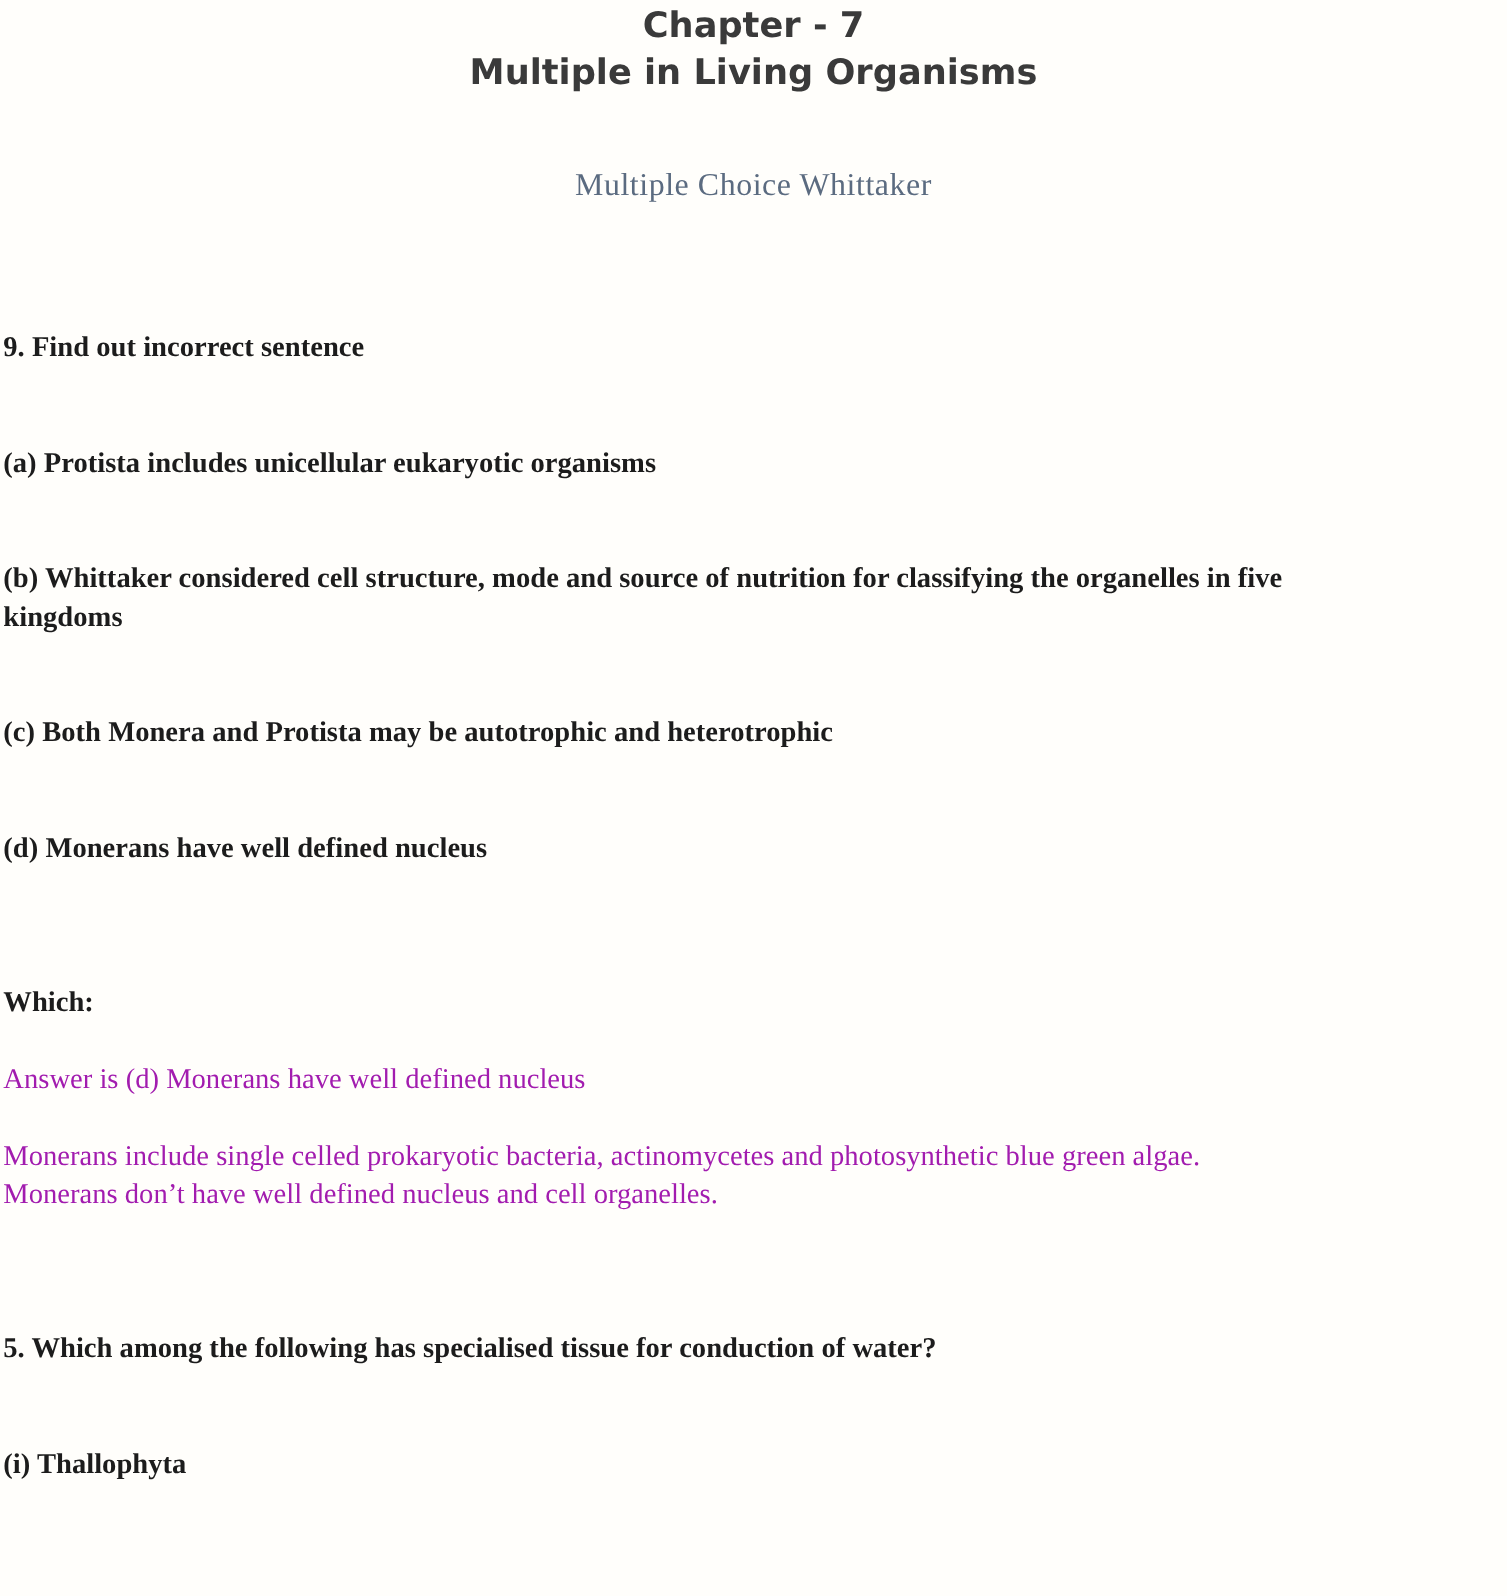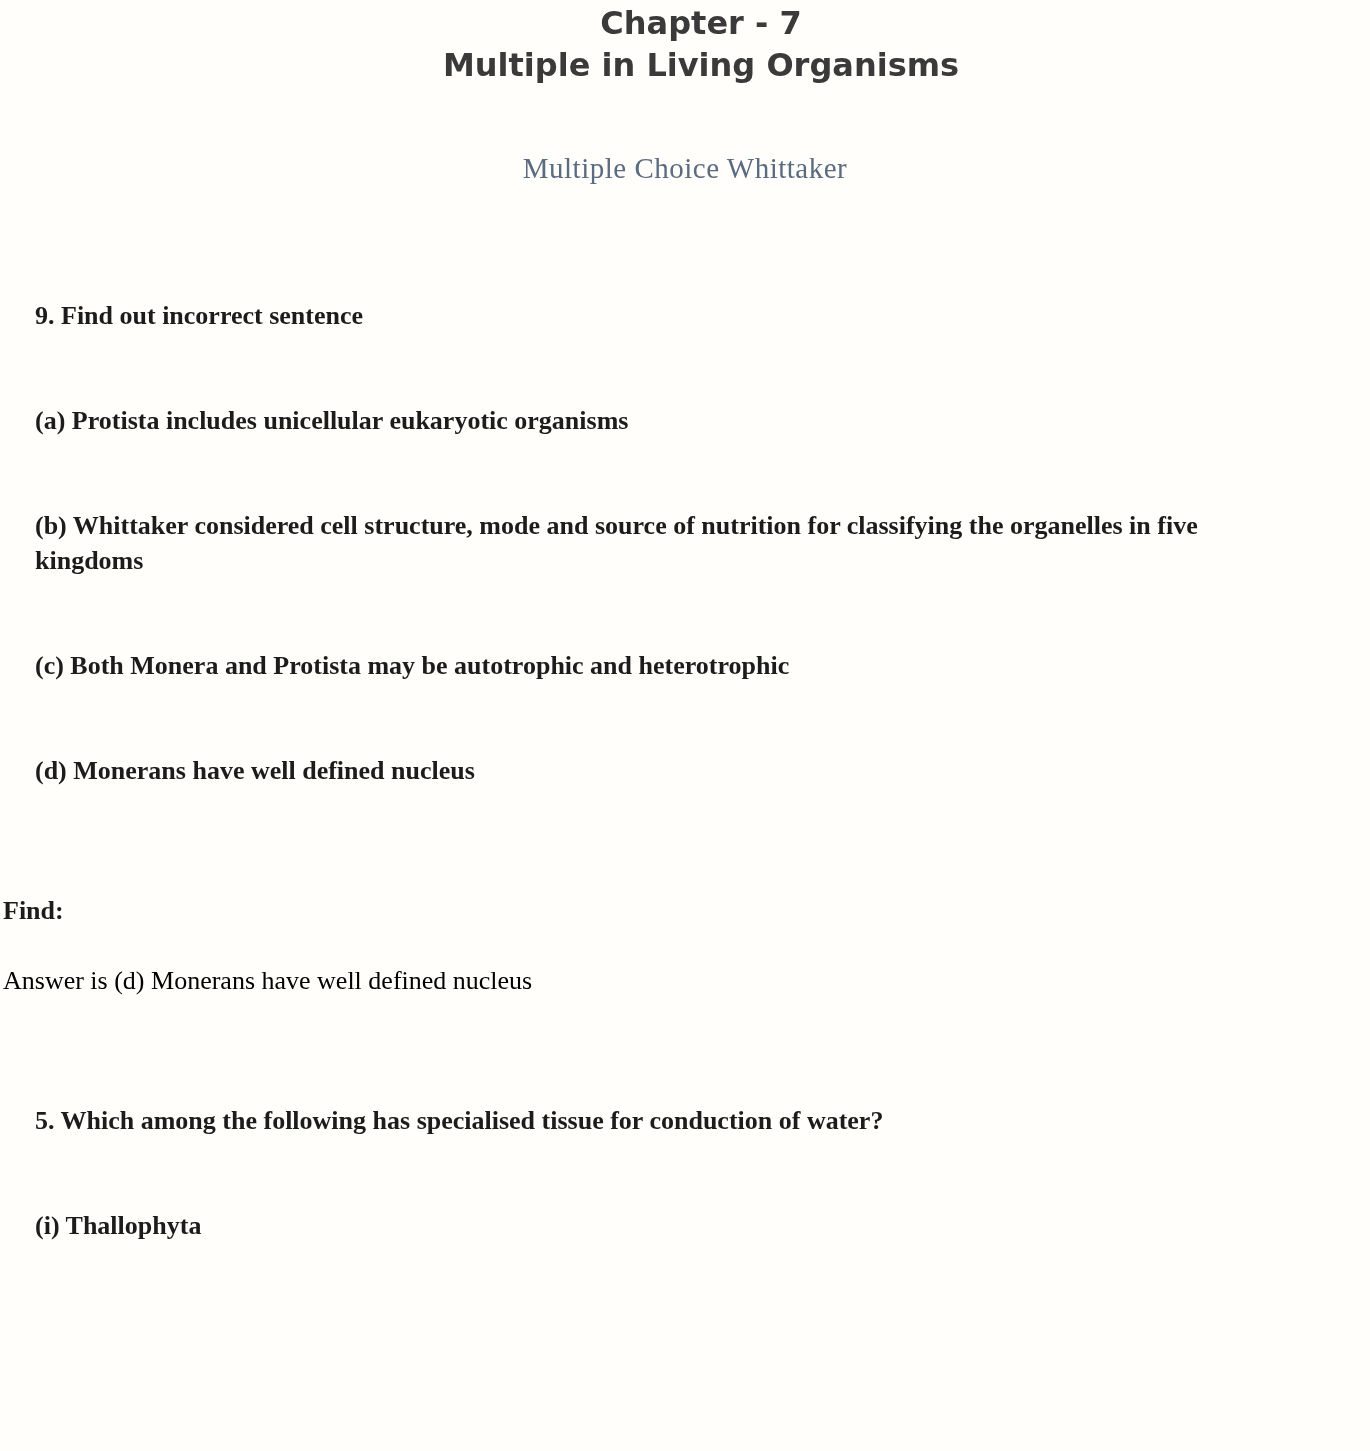--- a/index.html
+++ b/index.html
@@ -45,29 +45,28 @@
     padding-right: 2px;
     font-size: 26px;
     line-height: 35px;
   }
   .block {
     margin: 0 0 35px 0;
     white-space: pre-wrap;
   }
   .line {
     white-space: pre-wrap;
-    padding-left: 32px;
   }
   .bold {
     font-weight: 700;
     color: #1c1c1c;
   }
   .normal {
     font-weight: 400;
-    color: #000000;
+    color: #a21caf;
   }
 </style>
 </head>
 <body>
 
 <div class="page">
 
   <h1 class="doc-title">
     <div class="line">Chapter - 7</div>
     <div class="line">Multiple in Living Organisms</div>
@@ -79,25 +78,27 @@
 
     <div class="block bold">
       <div class="line">9. Find out incorrect sentence</div>
       <div class="line">(a) Protista includes unicellular eukaryotic organisms</div>
       <div class="line">(b) Whittaker considered cell structure, mode and source of nutrition for classifying the organelles in five
 kingdoms</div>
       <div class="line">(c) Both Monera and Protista may be autotrophic and heterotrophic</div>
       <div class="line">(d) Monerans have well defined nucleus</div>
     </div>
 
-    <div class="block bold">Find:</div>
+    <div class="block bold">Which:</div>
 
     <div class="block normal">Answer is (d) Monerans have well defined nucleus</div>
 
 
+    <div class="block normal">Monerans include single celled prokaryotic bacteria, actinomycetes and photosynthetic blue green algae.
+Monerans don’t have well defined nucleus and cell organelles.</div>
 
     <div class="block bold">
       <div class="line">5. Which among the following has specialised tissue for conduction of water?</div>
       <div class="line">(i) Thallophyta</div>
       
       
       
     </div>
 
   </div>

